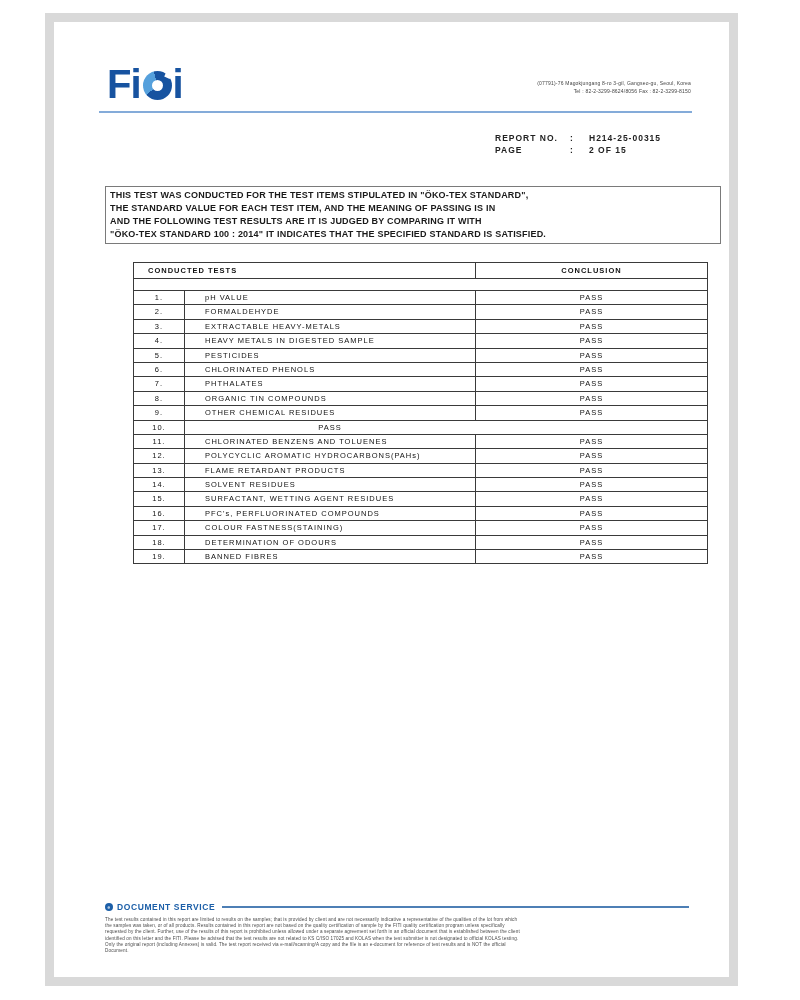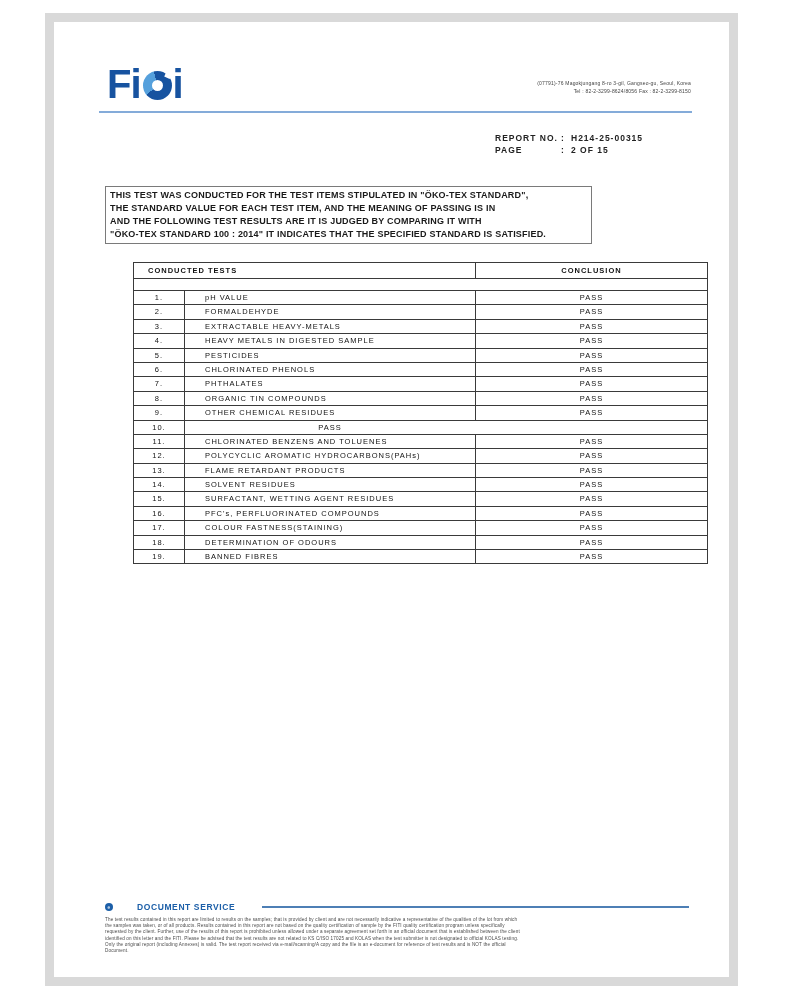--- a/index.html
+++ b/index.html
@@ -14,39 +14,39 @@
           position:relative; }
   .logo-circle::after { content:""; position:absolute; left:9px; top:9px; width:11px; height:11px;
           border-radius:50%; background:#ffffff; }
   .logo-circle::before { content:""; position:absolute; right:1px; top:2px; width:6px; height:5px;
           background:#ffffff; transform:rotate(25deg); }
   .address { position:absolute; right:38px; top:57px; text-align:right; font-size:5px;
           line-height:8px; color:#444444; letter-spacing:0.2px; }
   .header-rule { position:absolute; left:45px; top:89px; width:593px; height:2px; background:#84abd9; }
   .report-block { position:absolute; left:441px; top:110px; font-size:8.5px; font-weight:600;
           color:#222222; letter-spacing:1px; line-height:12px; }
-  .report-row { display:grid; grid-template-columns:66px 10px auto; }
-  
-  .statement { position:absolute; left:51px; top:164px; width:487px; box-sizing:border-box;
+  .report-row { display:grid; grid-template-columns:66px 10px auto;gap:9px; }
+  
+  .statement { position:absolute; left:51px; top:164px; width:616px; box-sizing:border-box;
           border:1px solid #7a7a7a; padding:2px 4px; font-size:9px; font-weight:bold;
           color:#1a1a1a; line-height:13px; letter-spacing:0.2px; }
   
   .table { position:absolute; left:51px; top:240px; width:575px; box-sizing:border-box;
           border:1px solid #3a3a3a; font-size:7.5px; letter-spacing:1px; color:#111111;margin-left:28px; }
   .t-head { display:grid; grid-template-columns:341px 1fr; height:15px; line-height:15px; font-weight:bold; }
   .t-head-conclusion { border-left:1px solid #3a3a3a; text-align:center; }
   .t-head-tests { padding-left:14px; }
   .t-spacer { height:11px; border-top:1px solid #3a3a3a; }
   .t-row { display:grid; grid-template-columns:50px 291px 1fr; height:13.4px; line-height:13.5px;
           border-top:1px solid #3a3a3a; }
   .t-no { text-align:center; }
   .t-test { padding-left:20px; border-left:1px solid #3a3a3a; }
   .t-pass { text-align:center; border-left:1px solid #3a3a3a; }
   
-  .service { position:absolute; left:51px; top:880px; width:584px; display:flex; align-items:center;gap:20px; }
+  .service { position:absolute; left:51px; top:880px; width:584px; display:flex; align-items:center; }
   .service-bullet { width:8px; height:8px; border-radius:50%; background:#1c5fa8; color:#ffffff;
           font-size:5px; line-height:8px; text-align:center; margin-right:4px; flex:0 0 auto; }
   .service-title { color:#1c5fa8; font-weight:bold; font-size:8.5px; letter-spacing:0.6px; white-space:nowrap; }
   .service-rule { flex:1; height:2px; background:#4d7fb5; margin-left:7px; }
   .disclaimer { position:absolute; left:51px; top:895px; width:587px; font-size:4.6px;
           line-height:6.2px; color:#4a4a4a; letter-spacing:0.15px; }
 </style>
 </head>
 <body>
 

